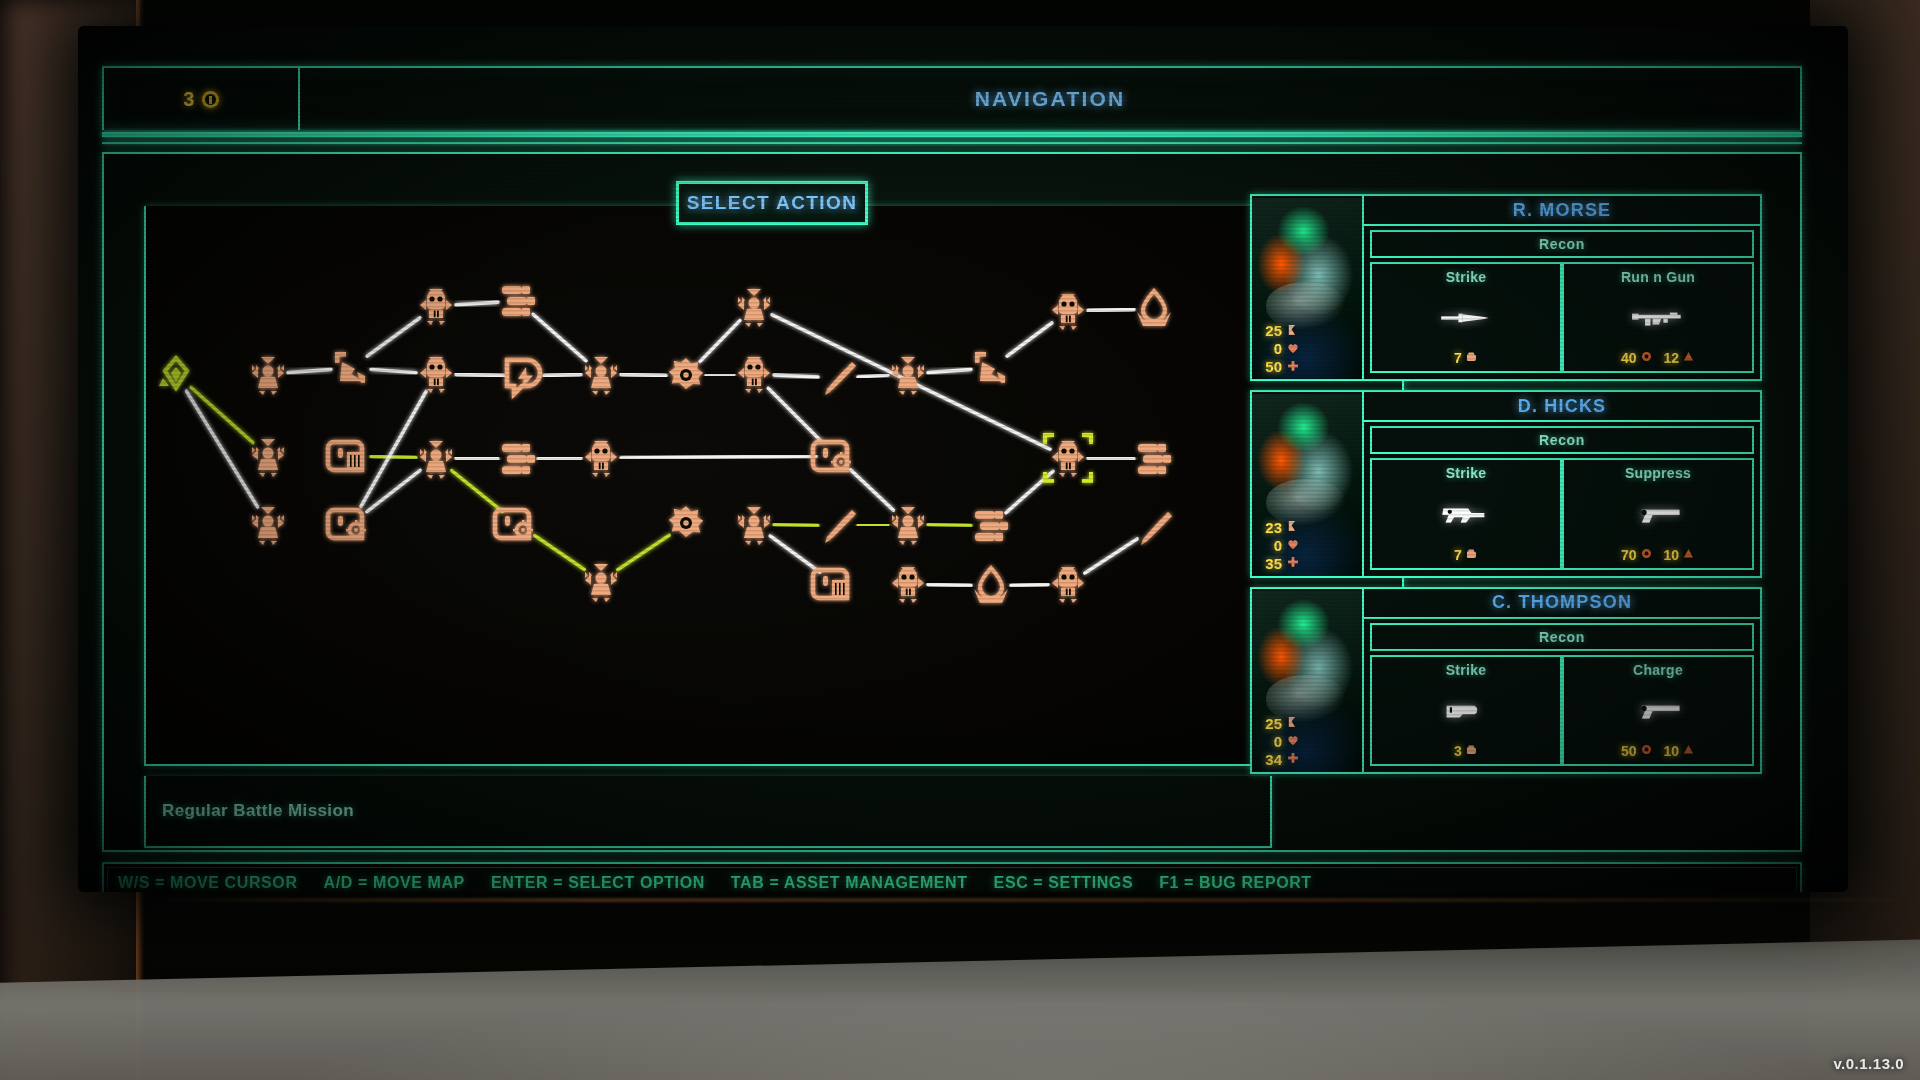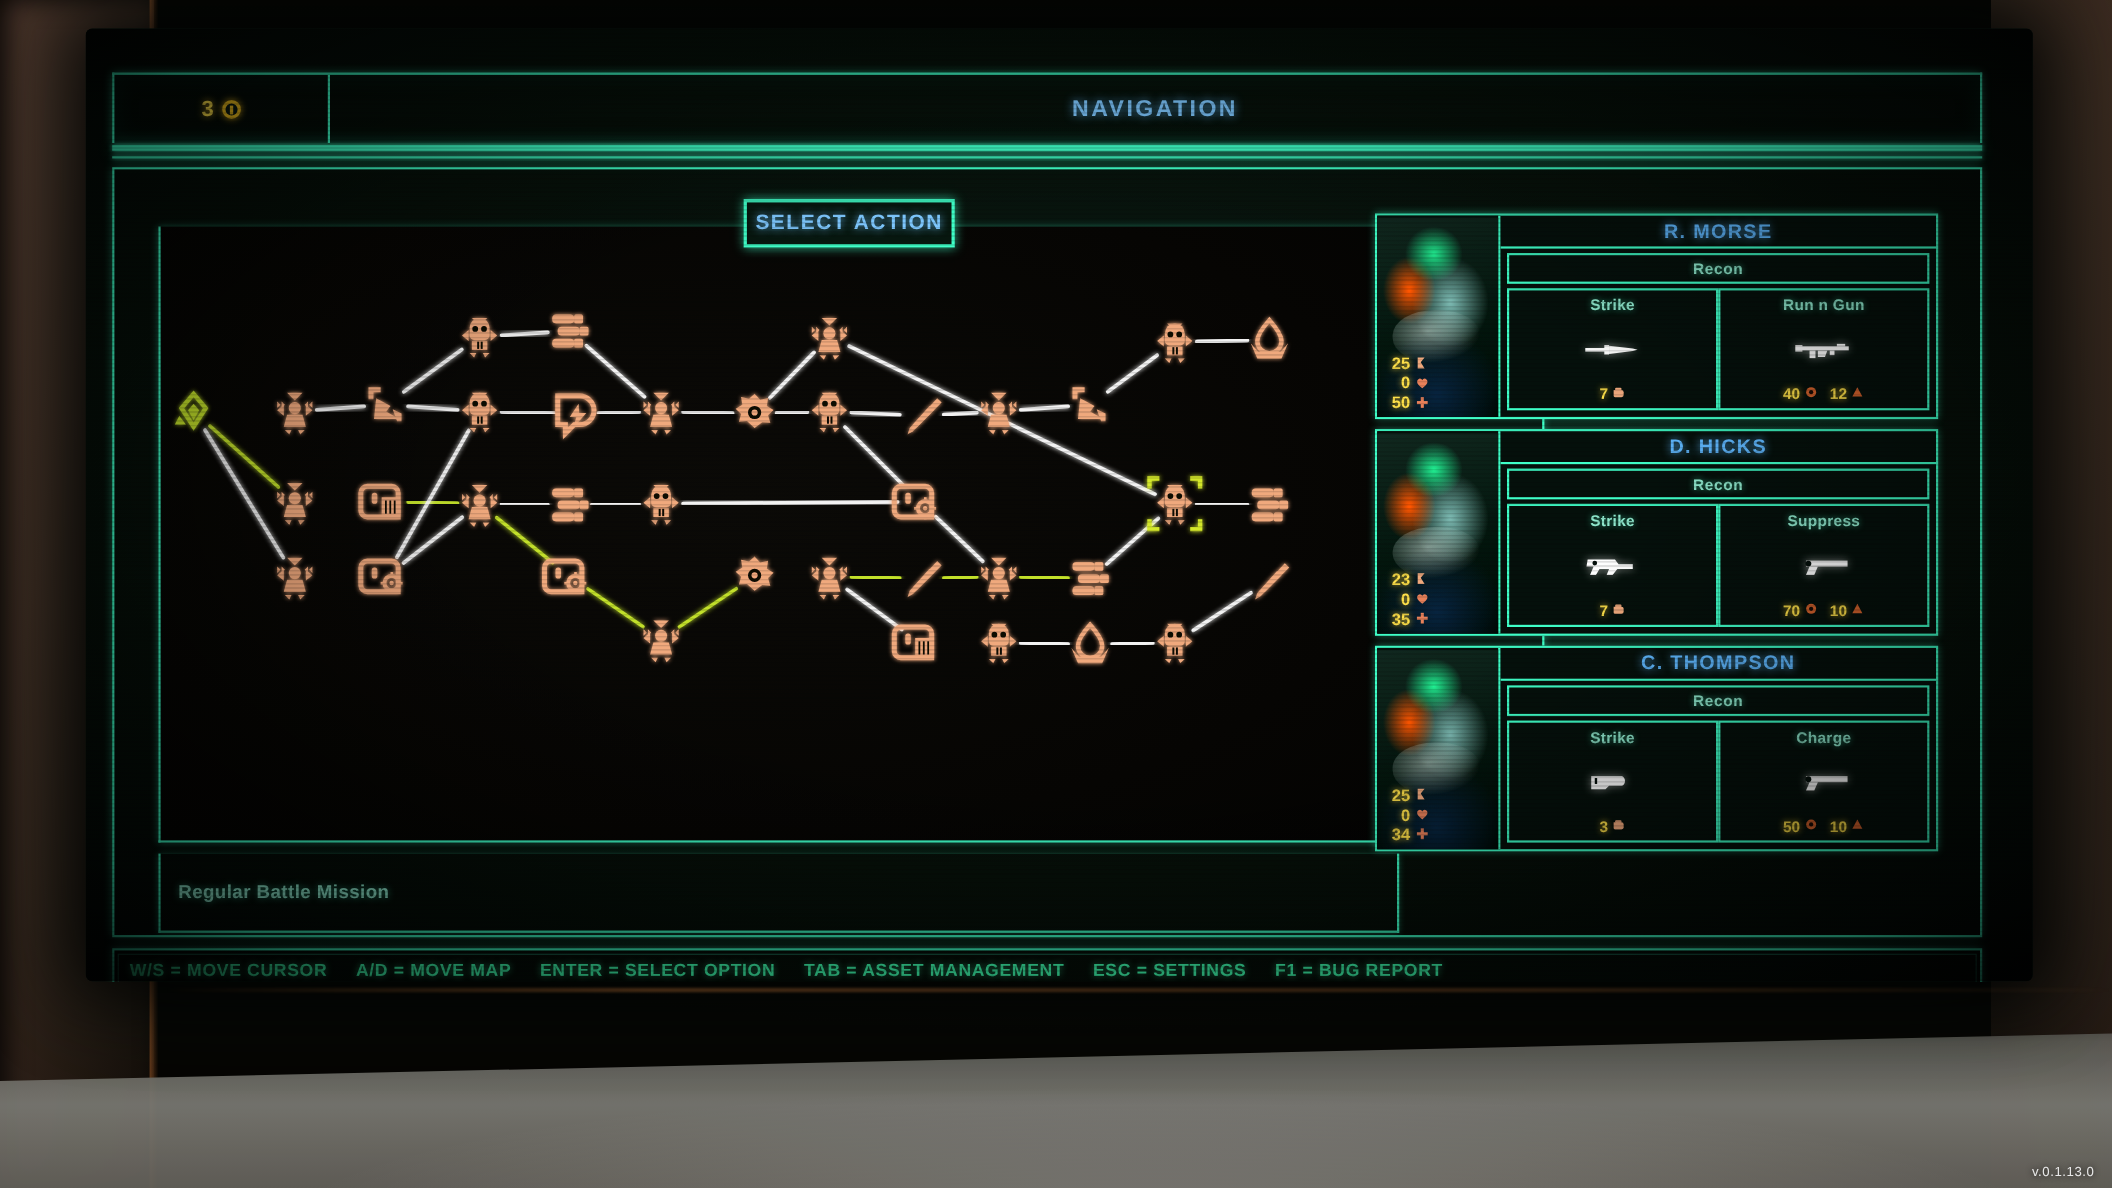--- a/index.html
+++ b/index.html
@@ -215,21 +215,21 @@
     box-shadow:0 0 8px rgba(63,255,200,.45);
     padding:5px 14px 0;
   }
   #legend-inner{ position:absolute; inset:3px; border:1px solid rgba(63,255,200,.35); pointer-events:none;}
   .legend-row{ display:flex; align-items:center; height:27px; gap:0; }
   .legend-row .lg-item{ display:flex; align-items:center; gap:6px; margin-right:26px; }
   .lg-text{ color:#3fffb0; font-size:16px; font-weight:bold; letter-spacing:.6px;
     text-shadow:0 0 7px rgba(60,255,170,.6); white-space:nowrap; }
 
   #version{
-    position:absolute; right:16px; bottom:8px; color:#e8e8e8; font-size:12px; font-weight:normal;
+    position:absolute; right:16px; bottom:8px; color:#e8e8e8; font-size:15px; font-weight:bold;
     letter-spacing:.5px; text-shadow:0 0 6px rgba(0,0,0,.9); z-index:80;
   }
 </style>
 </head>
 <body>
 
 <div id="room">
   <div id="ceil-shadow"></div>
   <div id="wall-left"></div>
   <div id="wall-right"></div>

